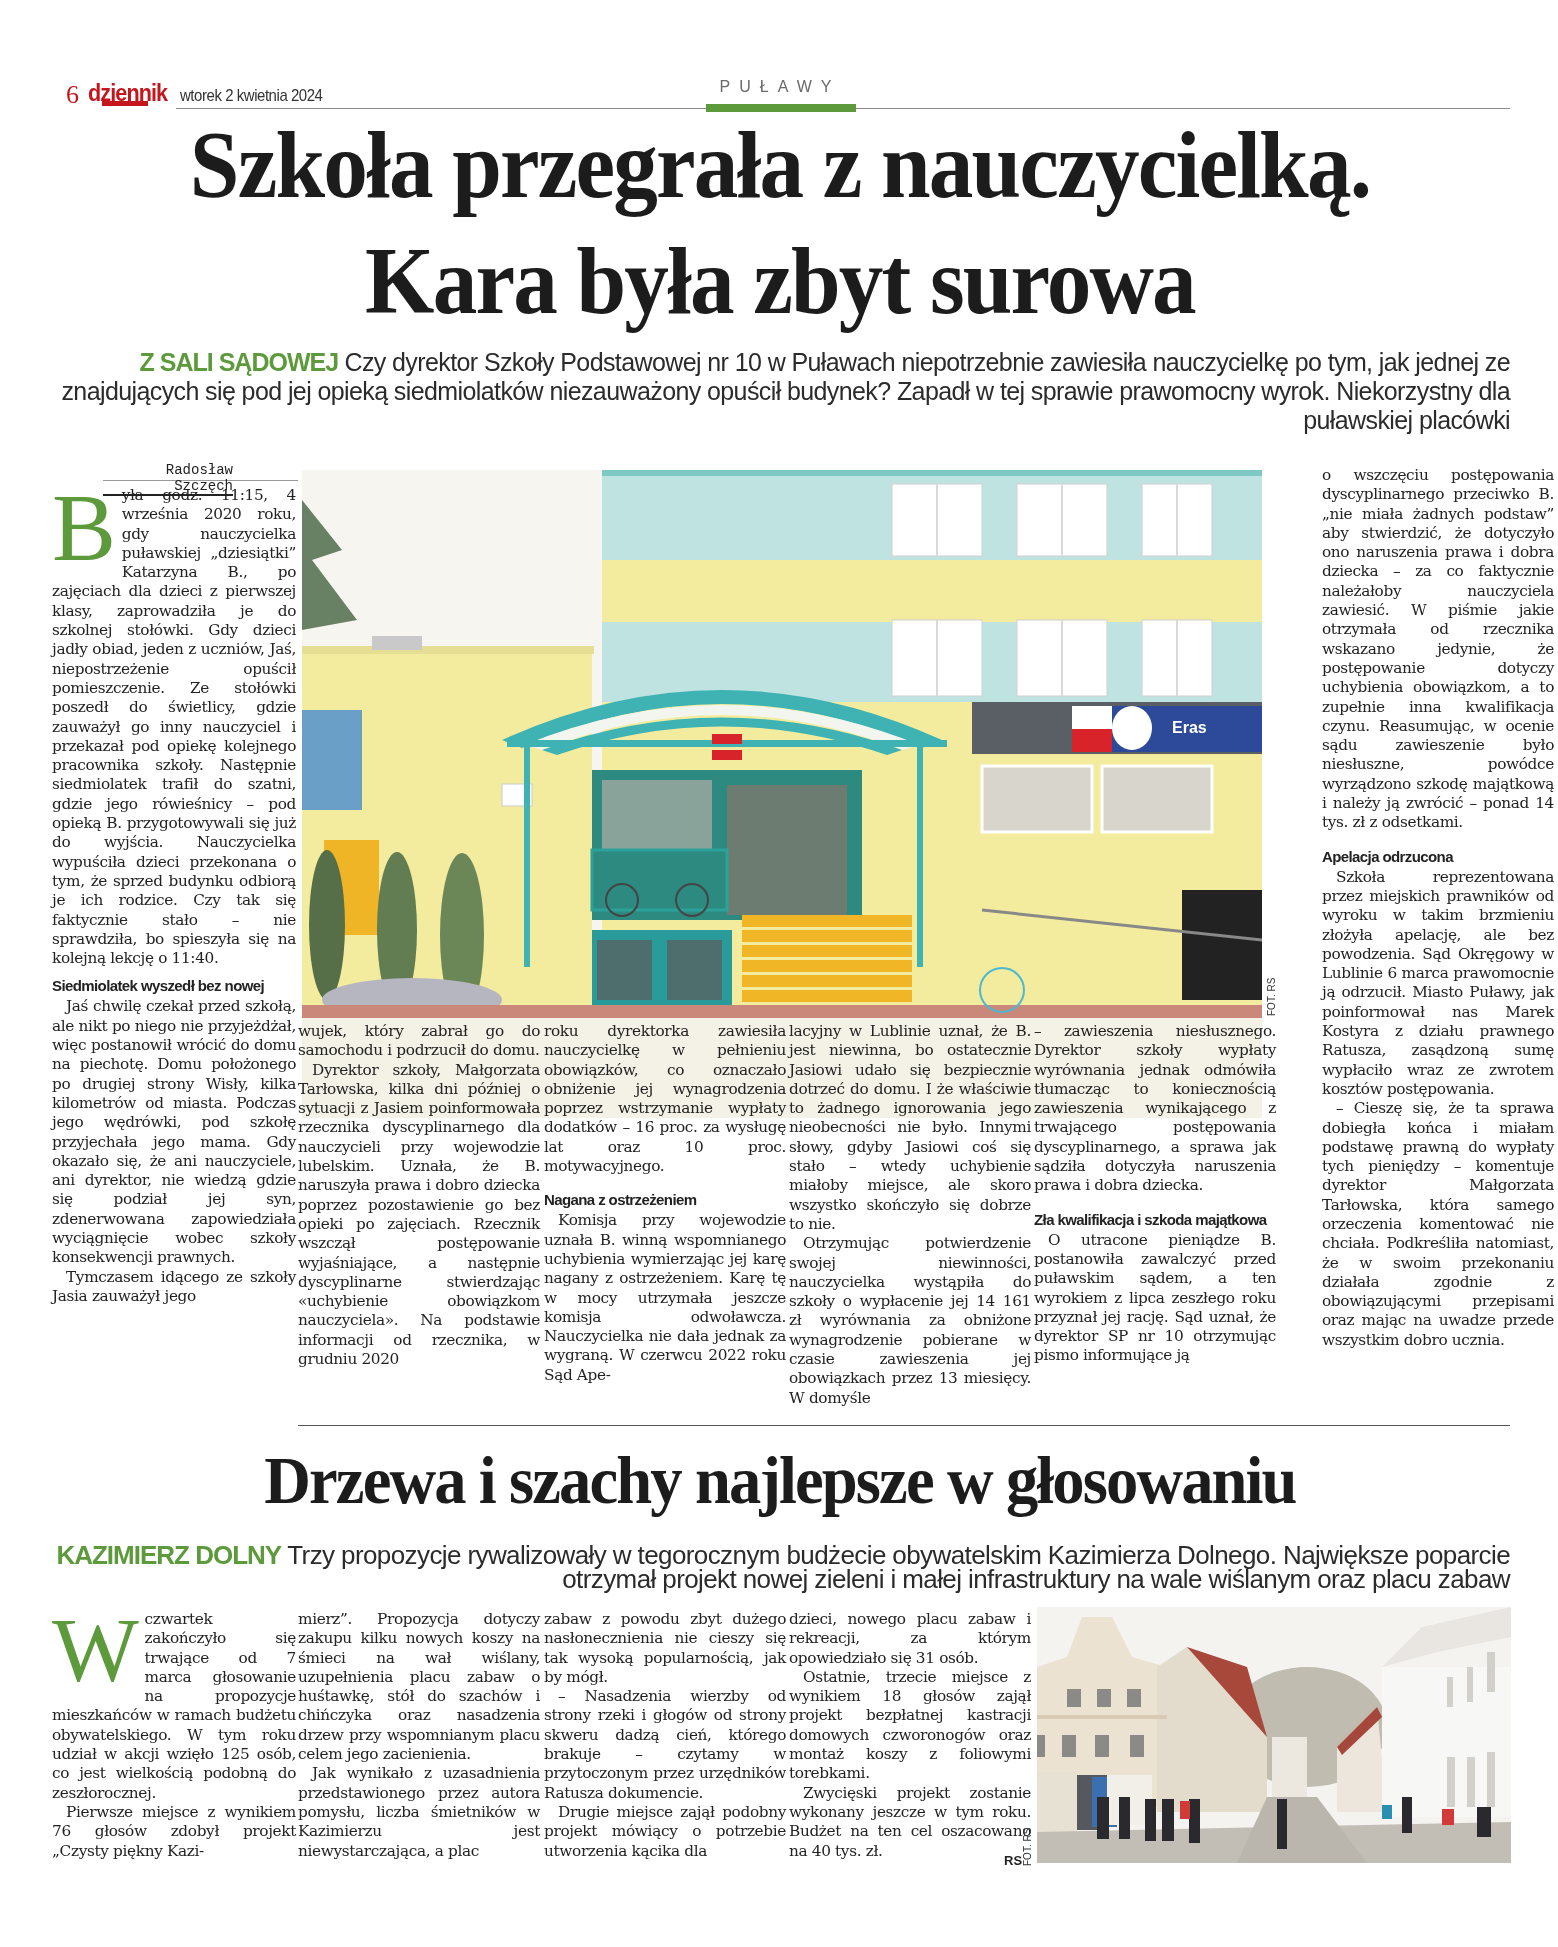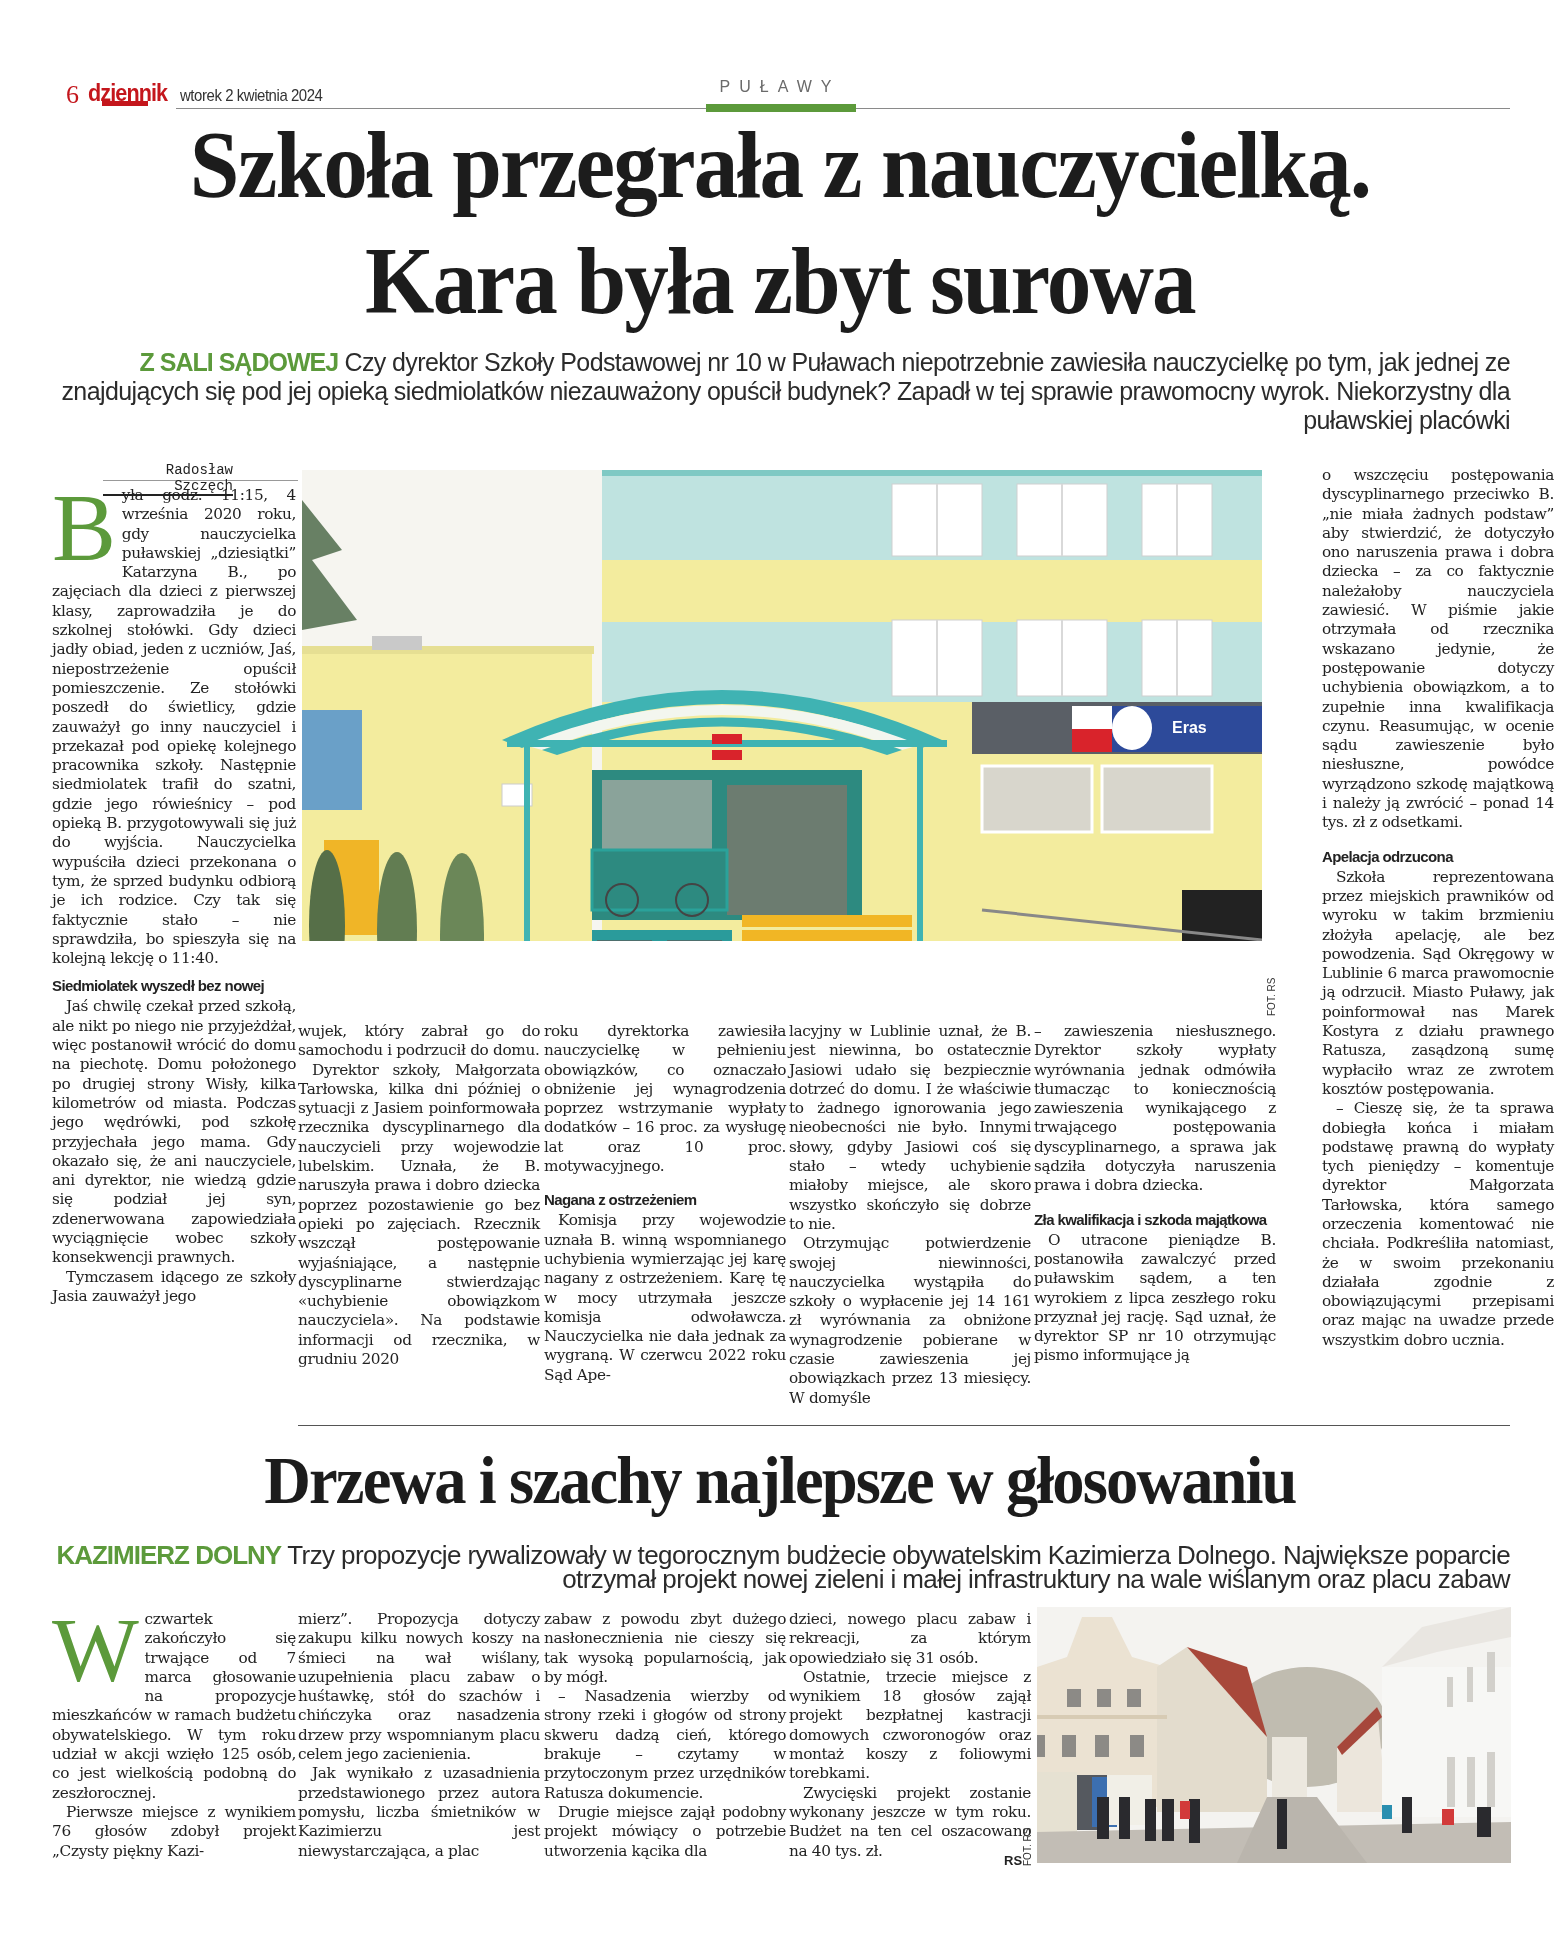--- a/index.html
+++ b/index.html
@@ -28,21 +28,21 @@
   .col { font-family: "DejaVu Serif", serif; font-size: 15.3px; line-height: 19.3px; color: #222; text-align: justify; hyphens: manual; letter-spacing: -0.35px; }
   .col p { margin: 0; text-indent: 14px; }
   .col p.noind { text-indent: 0; }
   .col h4 { margin: 8px 0 2px 0; font-family: Liberation Sans, sans-serif; font-size: 15px; line-height: 19px; font-weight: bold; letter-spacing: -0.6px; color: #222; text-align: left; }
   .byline { left: 103px; top: 462px; width: 130px; font-family: Liberation Mono, monospace; font-size: 14px; color: #222; border-bottom: 2px solid #222; text-align: right; line-height: 16px; }
   .byline-rule { left: 103px; top: 480px; width: 195px; height: 1px; background: #999; }
 
   .dropcap { float: left; font-family: "Liberation Serif", serif; color: #5c9a3b; font-size: 96px; line-height: 80px; margin: 2px 6px 0 0; height: 80px; }
 
   
-  .photo1 { left: 302px; top: 470px; width: 960px; height: 471px; overflow: hidden; background: #f4f1e6; }
+  .photo1 { left: 302px; top: 470px; width: 960px; height: 648px; overflow: hidden; background: #f4f1e6; }
   .credit { font-family: "Liberation Sans", sans-serif; font-size: 10px; color: #333; transform: rotate(-90deg); transform-origin: left top; white-space: nowrap; }
 
   .rule { height: 1px; background: #555; }
 
   
   .h2 { left: 40px; top: 1440px; width: 1480px; font-size: 68px; line-height: 80px; transform: scaleX(0.95); transform-origin: center; }
   .lead2 { left: 52px; top: 1543px; width: 1458px; font-size: 26px; line-height: 24px; }
 
   .photo2 { left: 1037px; top: 1607px; width: 474px; height: 256px; overflow: hidden; background: #f2f0ec; }
   .sig { font-family: "Liberation Sans", sans-serif; font-weight: bold; font-size: 13px; color: #222; }

